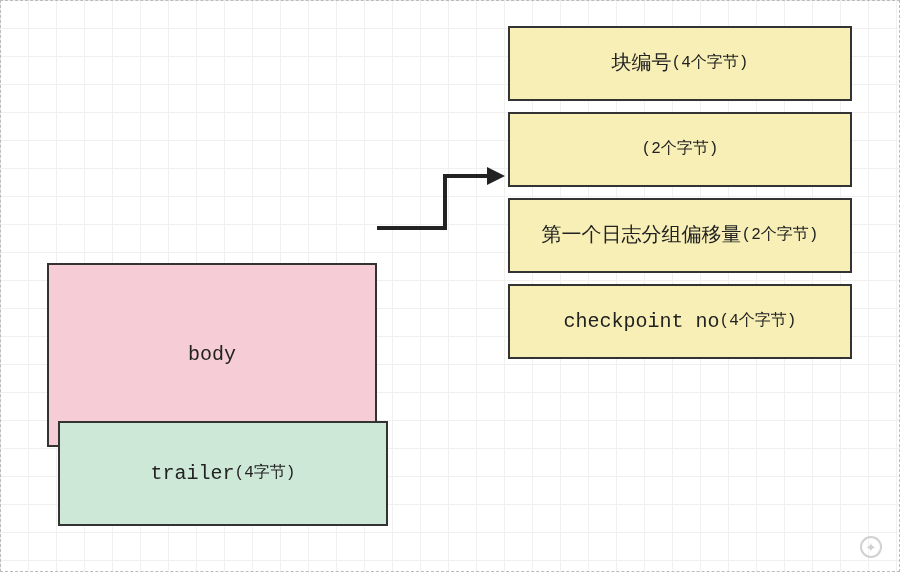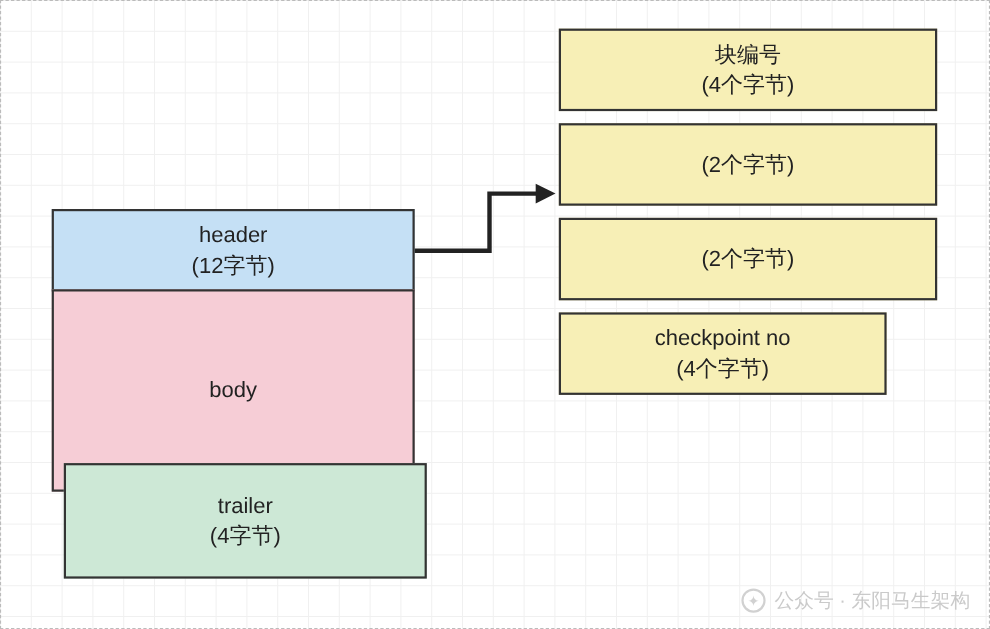--- a/index.html
+++ b/index.html
@@ -22,30 +22,30 @@
     left: 0; top: 0;
     width: 900px; height: 572px;
     border: 1px dashed #bbb;
     pointer-events: none;
   }
   
   .block {
     position: absolute;
     border: 2px solid #333;
     display: flex;
-    flex-direction: column;
     align-items: center;
     justify-content: center;
     font-size: 20px;
     line-height: 1.4;
     text-align: center;
     color: #222;
+    font-family: Liberation Mono, monospace;
   }
   .block .label { font-size: 20px; }
-  .block .sub   { font-size: 20px; }
+  .block .sub   { font-size: 16px; }
   
   .header-block { background: #c5e0f5; }
   .body-block   { background: #f6cdd6; }
   .trailer-block{ background: #cde8d6; }
   .detail-block { background: #f7efb6; }
   
   .arrow-svg {
     position: absolute;
     overflow: visible;
     pointer-events: none;
@@ -72,49 +72,45 @@
     font-size: 13px;
     color: #c2c2c2;
   }
 </style>
 </head>
 <body>
 
 <div class="canvas">
   <div class="border-frame"></div>
 
-  <div class="block header-block" style="left:47px; top:190px; width:330px; height:75px;">
-    <span class="label">header</span>
-    <span class="sub">(12字节)</span>
-  </div>
   <div class="block body-block" style="left:47px; top:263px; width:330px; height:184px;">
     <span class="label">body</span>
   </div>
   <div class="block trailer-block" style="left:58px; top:421px; width:330px; height:105px;">
     <span class="label">trailer</span>
     <span class="sub">(4字节)</span>
   </div>
 
   <div class="block detail-block" style="left:508px; top:26px; width:344px; height:75px;">
     <span class="label">块编号</span>
     <span class="sub">(4个字节)</span>
   </div>
   <div class="block detail-block" style="left:508px; top:112px; width:344px; height:75px;">
     <span class="sub">(2个字节)</span>
   </div>
   <div class="block detail-block" style="left:508px; top:198px; width:344px; height:75px;">
+    <span class="label">第一个日志分组偏移量</span>
     <span class="sub">(2个字节)</span>
   </div>
-  <div class="block detail-block" style="left:508px; top:284px; width:298px; height:75px;">
+  <div class="block detail-block" style="left:508px; top:284px; width:344px; height:75px;">
     <span class="label">checkpoint no</span>
     <span class="sub">(4个字节)</span>
   </div>
 
   <svg class="arrow-svg" style="left:377px; top:160px; width:140px; height:80px;">
     <path d="M 0 68 L 68 68 L 68 16 L 112 16" stroke="#222" stroke-width="4" fill="none" stroke-linejoin="miter"></path>
     <polygon points="128,16 110,7 110,25" fill="#222"></polygon>
   </svg>
 
   <div class="watermark">
     <span class="wm-icon">✦</span>
-    <span>公众号 · 东阳马生架构</span>
   </div>
 </div>
 
 </body></html>

